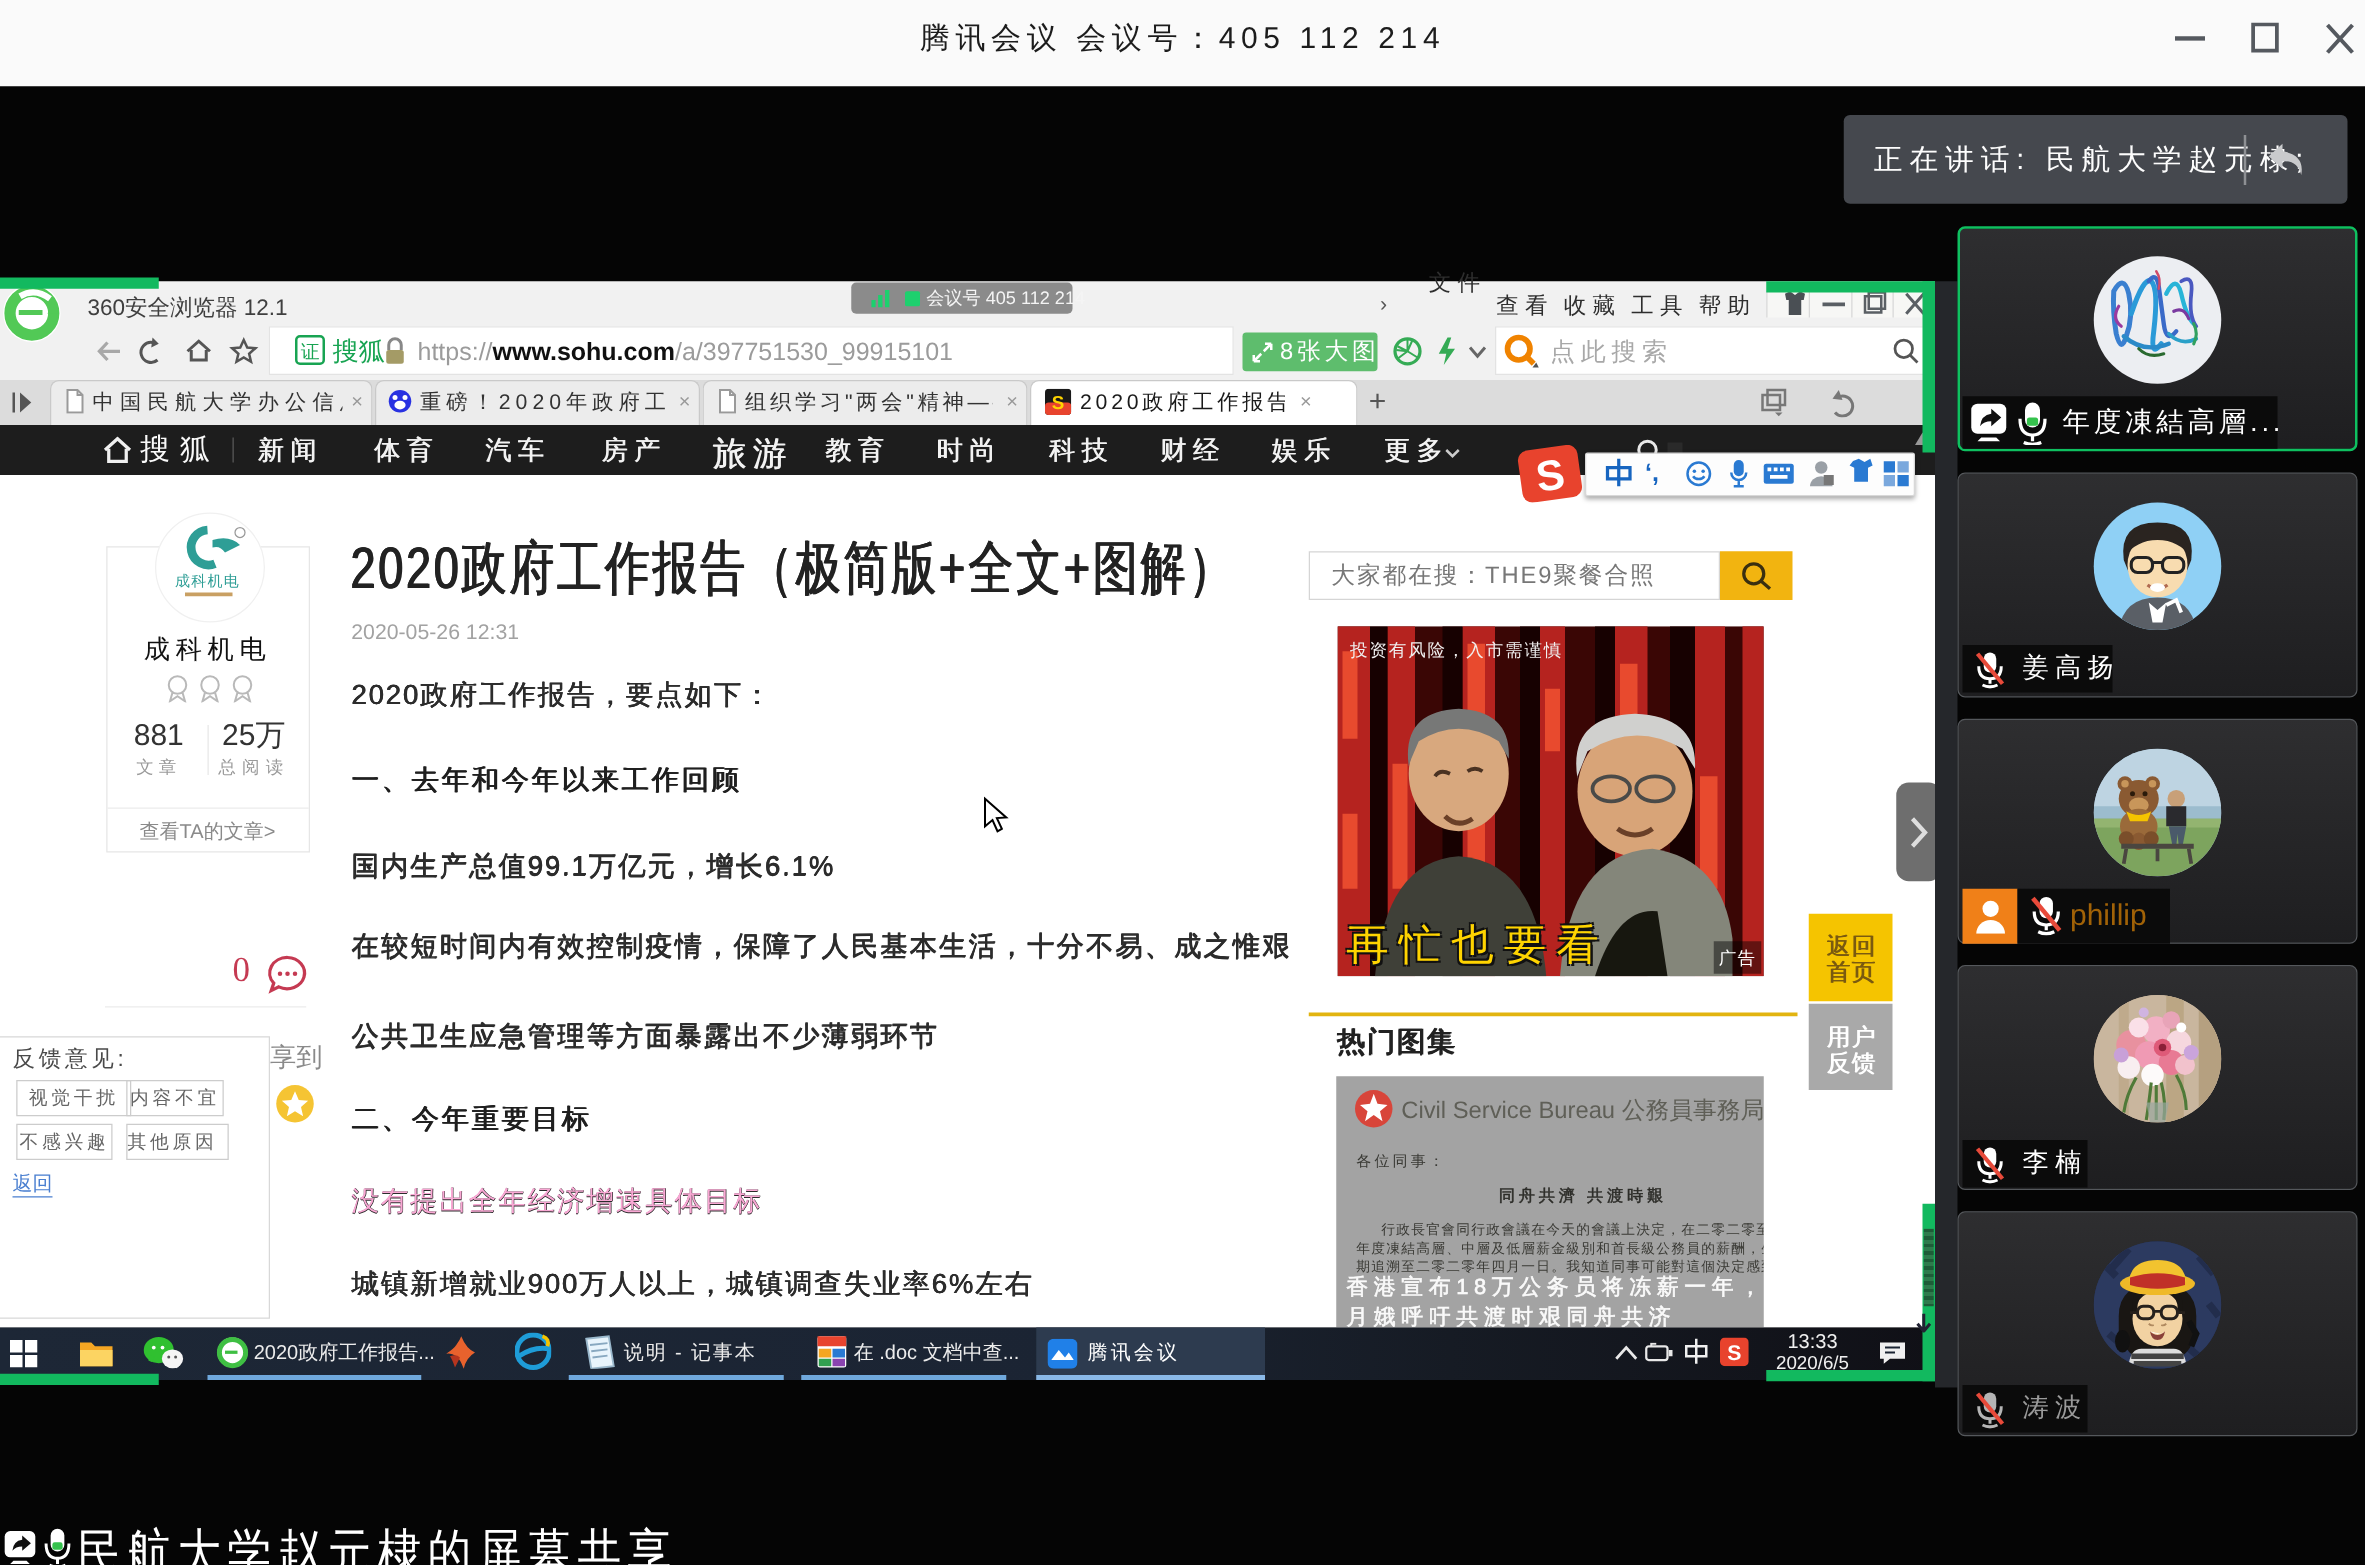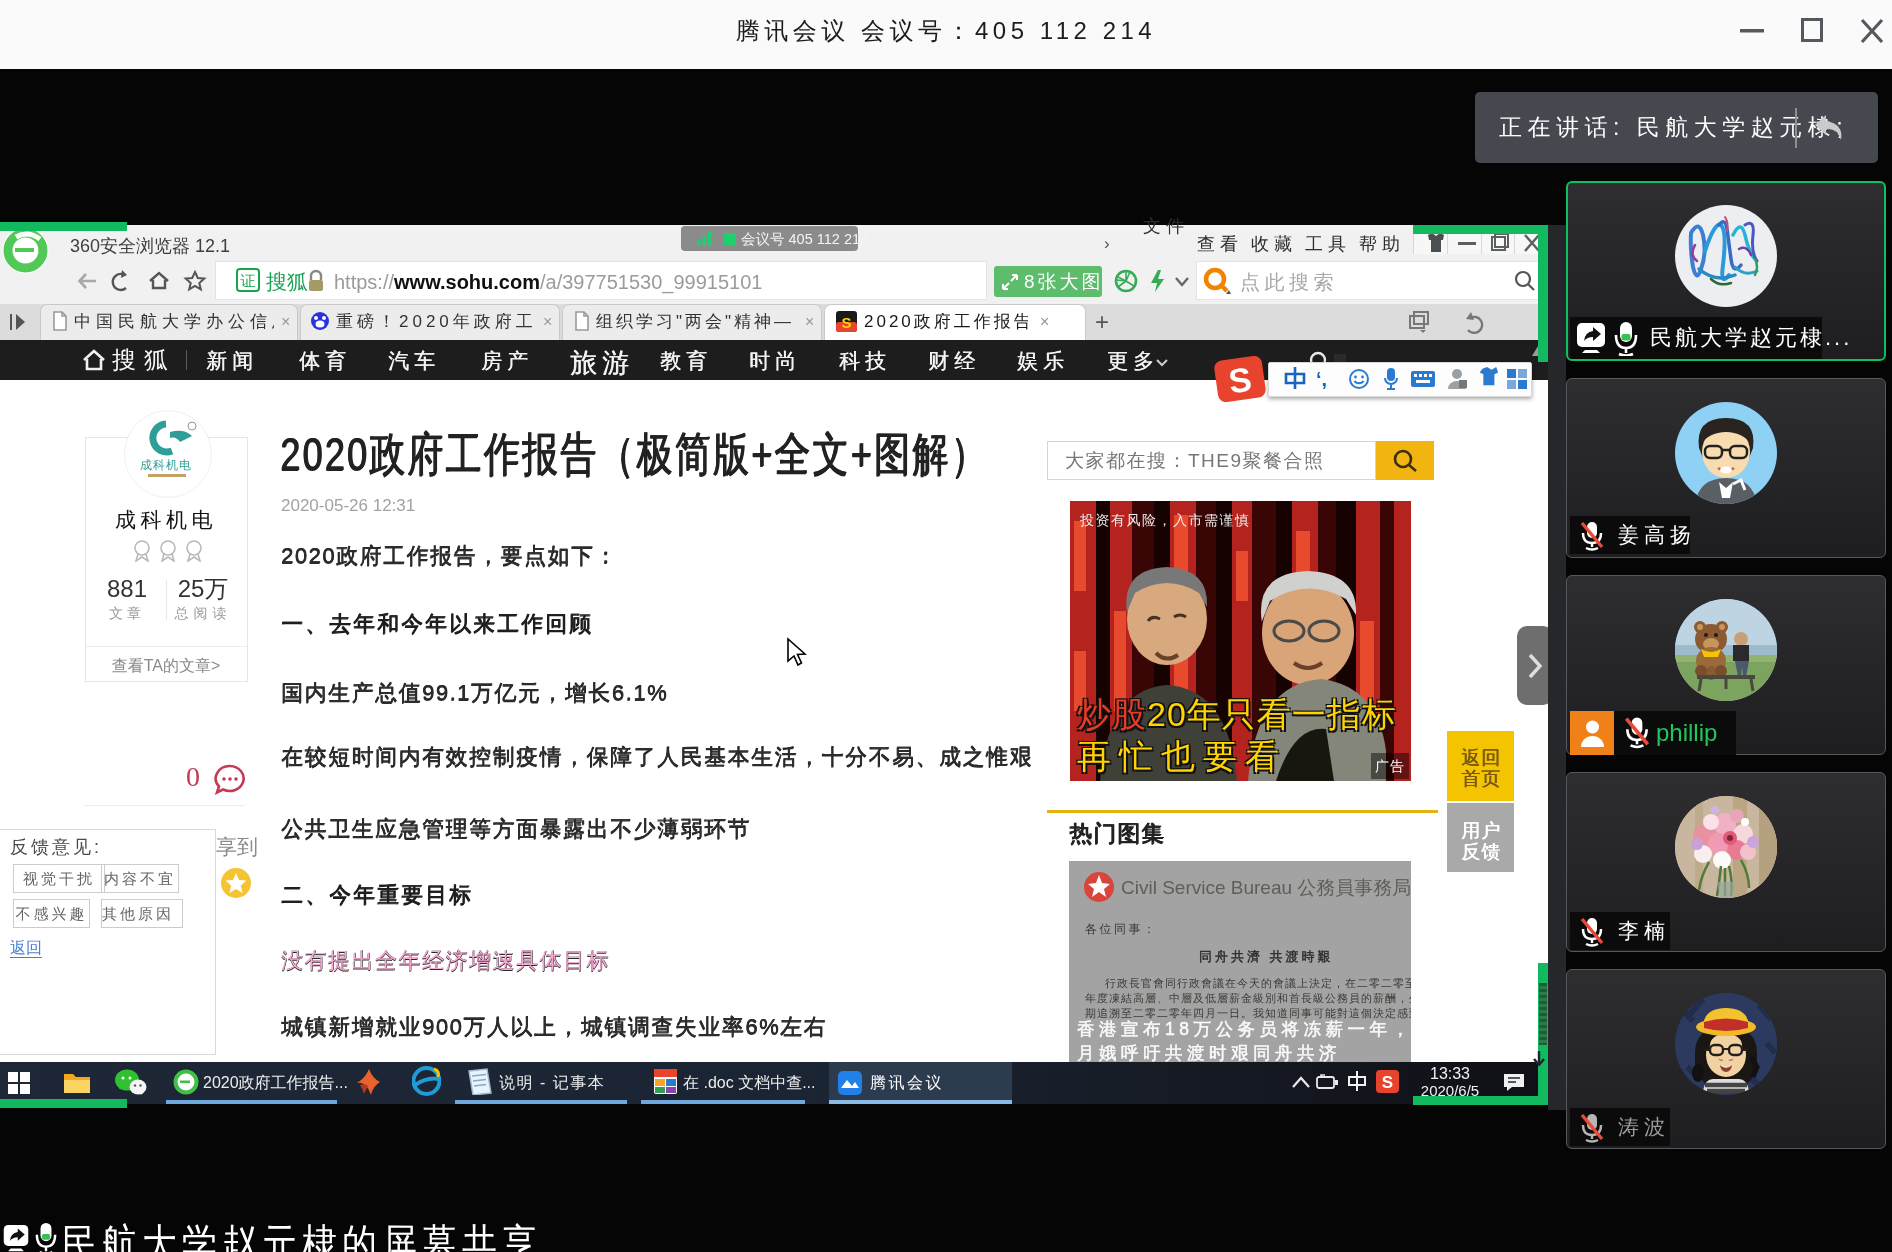--- a/index.html
+++ b/index.html
@@ -311,21 +311,20 @@
 <path d="M192 122 q-8 -50 46 -52 q50 2 48 44 l-10 -16 q-38 -22 -76 2 l-8 20z" fill="#d0d0ce"></path>
 <path d="M178 280 q8 -98 74 -102 q56 8 64 72 l0 30z" fill="#84867a"></path>
 <path d="M206 280 q18 -56 50 -52 l8 52z" fill="#17170f"></path>
 <ellipse cx="219" cy="130" rx="15" ry="10" fill="none" stroke="#4a4a48" stroke-width="3"></ellipse>
       <ellipse cx="254" cy="130" rx="15" ry="10" fill="none" stroke="#4a4a48" stroke-width="3"></ellipse>
 <path d="M224 162 q14 10 28 0" stroke="#6a4028" stroke-width="4" fill="none"></path>
 <text x="10" y="24" font-size="14" letter-spacing="1.5" fill="#f0f0f0">投资有风险，入市需谨慎</text>
 <rect x="301" y="252" width="38" height="26" fill="#000" opacity=".45"></rect>
 <text x="320" y="270" font-size="14" letter-spacing="1" fill="#fff" text-anchor="middle">广告</text>
 </svg>
-<div class="a tx" style="left:1077px;top:697px;font-size:34px;color:#ffd400;letter-spacing:1px;text-shadow:2px 2px 0 #111,-1.5px -1.5px 0 #111,1.5px -1.5px 0 #111,-1.5px 1.5px 0 #111"><span style="color:#e83a28">炒股</span>20年只看一指标</div>
 <div class="a tx" style="left:1077px;top:739px;font-size:34px;color:#ffd400;letter-spacing:8px;text-shadow:2px 2px 0 #111,-1.5px -1.5px 0 #111,1.5px -1.5px 0 #111,-1.5px 1.5px 0 #111">再忙也要看</div>
 
 <div class="a" style="left:1047px;top:810px;width:391px;height:3px;background:#e2b410"></div>
 <div class="a tx" style="left:1069px;top:822px;font-size:23px;color:#222;letter-spacing:1px;text-shadow:0.9px 0 0 #222,0 0.6px 0 #222">热门图集</div>
 <div class="a" style="left:1069px;top:861px;width:342px;height:201px;background:#a3a3a3;overflow:hidden">
   <svg width="342" height="201" viewBox="0 0 342 201">
   <circle cx="30" cy="26" r="15" fill="#d8453a"></circle>
         <path d="M30 14 l3 8 l8 1 l-6 5 l2 8 l-7 -5 l-7 5 l2 -8 l-6 -5 l8 -1z" fill="#fff"></path>
   <text x="52" y="33" font-size="19" fill="#5f5f57" font-family="Liberation Serif,serif">Civil Service Bureau  公務員事務局</text>
   <text x="16" y="72" font-size="12" letter-spacing="2.5" fill="#3a3a35">各位同事：</text>
@@ -492,21 +491,21 @@
       <rect x="1" y="1" width="28" height="24" rx="5" fill="#fff"></rect>
       <path d="M8 19 q1 -9 9 -10 l0 -4 l8 7 l-8 7 l0 -4 q-6 0 -9 4z" fill="#111"></path>
       <path d="M9 28 h12 l3 3 h-18z" fill="#fff"></path>
     </svg>
 <svg class="a" style="left:1613px;top:321px" width="26" height="35" viewBox="0 0 26 35">
       <rect x="7" y="1" width="12" height="20" rx="6" fill="#fff"></rect>
       <rect x="8.5" y="13" width="9" height="6.5" rx="2" fill="#35c24d"></rect>
       <path d="M3 14 q0 13 10 13 q10 0 10 -13" stroke="#fff" stroke-width="2.6" fill="none"></path>
       <path d="M13 27 v5 M6 33 q7 3 14 0" stroke="#fff" stroke-width="2.6" fill="none"></path>
     </svg>
-<div class="a tx" style="left:1650px;top:327px;font-size:22px;color:#fff;letter-spacing:3px">民航大学赵元棣...</div>
+<div class="a tx" style="left:1650px;top:327px;font-size:22px;color:#fff;letter-spacing:3px">年度凍結高層...</div>
 
 <div class="a" style="left:1566px;top:378px;width:320px;height:180px;background:linear-gradient(180deg,#2e2e30,#1e1e20);border:1px solid #55585c;border-radius:6px"></div>
 <div class="a" style="left:1675px;top:402px;width:102px;height:102px;border-radius:50%;background:#8fd0f5;overflow:hidden">
 <svg width="102" height="102" viewBox="0 0 102 102">
 <path d="M24 46 q-4 -30 27 -30 q31 0 27 30 l-4 10 q2 -22 -23 -22 q-25 0 -23 22z" fill="#2a2420"></path>
 <ellipse cx="51" cy="50" rx="24" ry="26" fill="#f8dcb0"></ellipse>
 <path d="M24 44 q6 -26 27 -26 q21 0 27 26 q-10 -14 -27 -14 q-17 0 -27 14z" fill="#2a2420"></path>
 <rect x="30" y="44" width="17" height="12" rx="5" fill="none" stroke="#222" stroke-width="2.5"></rect>
         <rect x="55" y="44" width="17" height="12" rx="5" fill="none" stroke="#222" stroke-width="2.5"></rect>
         <path d="M47 48 h8" stroke="#222" stroke-width="2.5"></path>
@@ -544,21 +543,21 @@
 <path d="M60 62 l3 16 h3 l1 -10 l1 10 h3 l3 -16" fill="#4a5a6a"></path>
 <rect x="22" y="76" width="58" height="4" fill="#4a4640"></rect>
 <path d="M26 80 l-2 12 M76 80 l2 12 M51 80 v10" stroke="#4a4640" stroke-width="3"></path>
 </svg></div>
 <div class="a" style="left:1570px;top:711px;width:44px;height:44px;background:#f08018"></div>
 <svg class="a" style="left:1580px;top:719px" width="25" height="28" viewBox="0 0 25 28">
       <circle cx="12.5" cy="8" r="6.5" fill="#fff"></circle>
       <path d="M1 28 a11.5 11 0 0 1 23 0z" fill="#fff"></path>
     </svg>
 <div class="a" style="left:1614px;top:711px;width:122px;height:44px;background:#0b0b0b"></div>
-<div class="a tx" style="left:1656px;top:721px;font-size:24px;color:#22c55e">phillip</div>
+<div class="a tx" style="left:1656px;top:721px;font-size:24px;color:#a16207">phillip</div>
 
 <div class="a" style="left:1566px;top:772px;width:320px;height:180px;background:linear-gradient(180deg,#2e2e30,#1e1e20);border:1px solid #55585c;border-radius:6px"></div>
 <div class="a" style="left:1675px;top:796px;width:102px;height:102px;border-radius:50%;background:#c3b098;overflow:hidden">
 <svg width="102" height="102" viewBox="0 0 102 102">
 <rect width="102" height="102" fill="#c9b69e"></rect>
 <rect x="58" width="14" height="102" fill="#bba684"></rect>
         <rect x="84" width="18" height="102" fill="#b5a080"></rect>
         <rect x="20" width="8" height="102" fill="#bfaa8c"></rect>
 <g>
 <circle cx="30" cy="40" r="12" fill="#e8919f"></circle>

